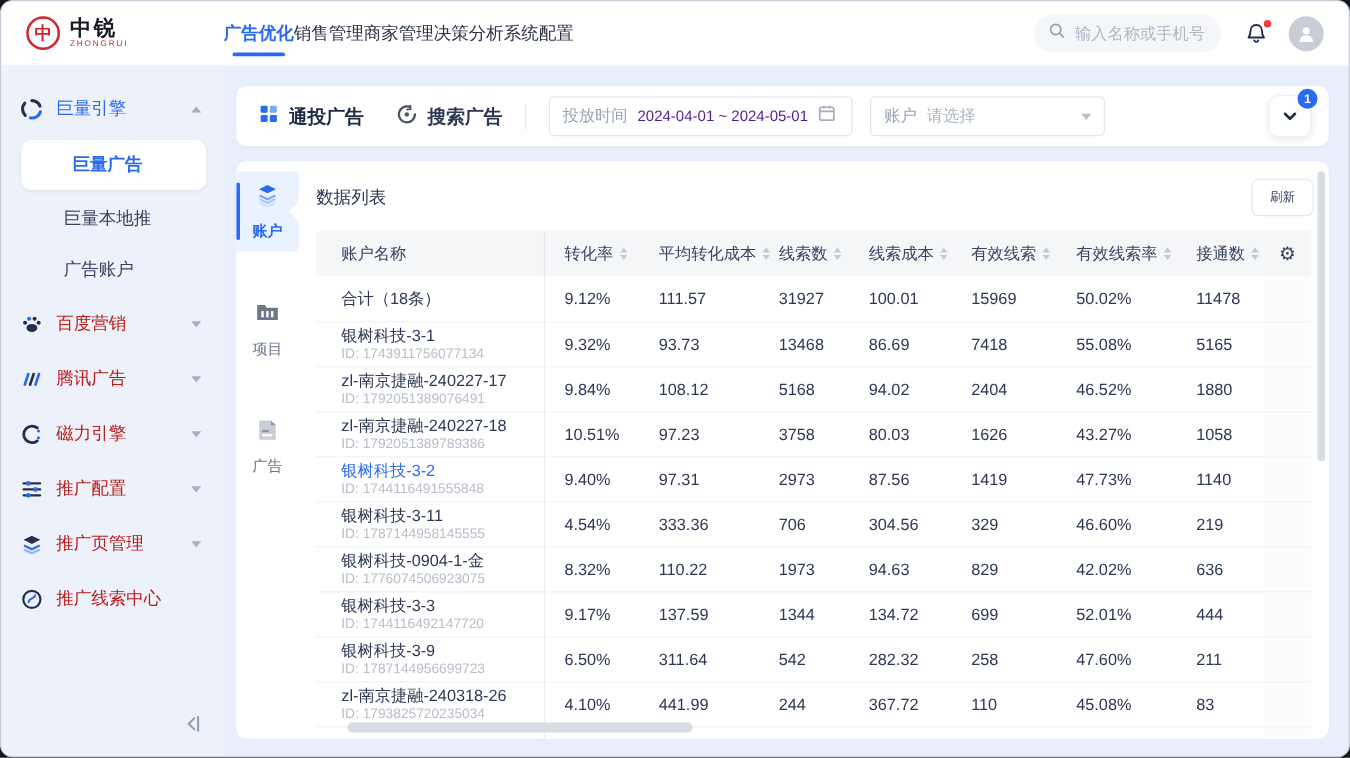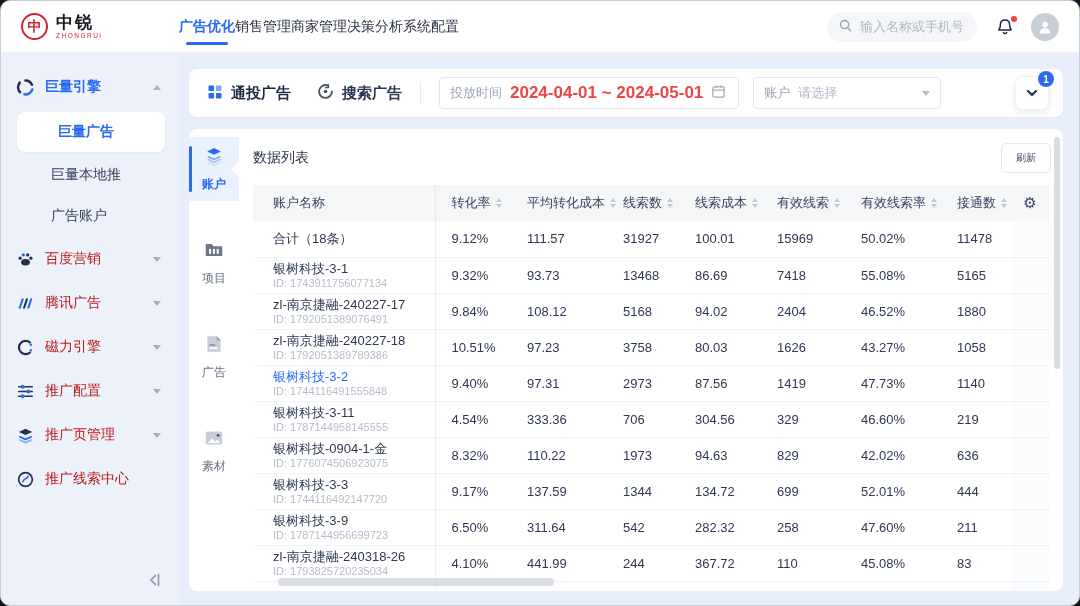--- a/index.html
+++ b/index.html
@@ -23,38 +23,38 @@
   .search-pill input::placeholder{color:#b0b7c5;}
   .bell-wrap{position:relative;margin-right:16px;cursor:pointer;display:grid;place-items:center;}
   .bell-dot{position:absolute;top:-1px;right:-2px;width:6px;height:6px;border-radius:50%;background:#f23c3c;}
   .avatar{width:28px;height:28px;border-radius:50%;background:#c9cdd6;display:grid;place-items:center;cursor:pointer;}
 
   
   .sidebar{position:absolute;top:52px;left:0;bottom:0;width:178px;background:#edf1fa;padding:12px 0 10px 0;}
   .sgroup{height:44px;display:flex;align-items:center;gap:10px;padding:0 18px 0 15px;cursor:pointer;}
   .sgroup .sicon{width:19px;height:19px;flex:none;display:grid;place-items:center;}
   .sgroup .slabel{flex:1;font-size:14px;color:#b91c1c;font-weight:400;}
-  .sgroup.active .slabel{color:#2a6af2;font-weight:bold;}
+  .sgroup.active .slabel{color:#2a6af2;font-weight:normal;}
   .caret{width:0;height:0;border-left:4.5px solid transparent;border-right:4.5px solid transparent;}
   .caret.down{border-top:5px solid #a7b0c3;}
   .caret.up{border-bottom:5px solid #a7b0c3;}
   .schild{height:40px;display:flex;align-items:center;padding-left:50px;font-size:14px;color:#38415c;cursor:pointer;margin:1px 0;}
   .schild.active{background:#fff;border-radius:8px;margin:3px 14px 3px 16px;padding-left:41px;color:#2a6af2;font-weight:bold;box-shadow:0 1px 3px rgba(30,60,120,.05);}
   .collapse-btn{position:absolute;right:16px;bottom:12px;cursor:pointer;}
 
   
   .content{position:absolute;left:178px;top:52px;right:0;bottom:0;padding:16px 16px 0 10px;}
   .filter-card{height:48px;background:#fff;border-radius:8px;display:flex;align-items:center;padding:0 14px 0 18px;box-shadow:0 1px 2px rgba(20,40,90,.04);}
   .ftab{display:flex;align-items:center;gap:8px;font-size:15px;cursor:pointer;white-space:nowrap;}
   .ftab.active{color:#1f2a47;font-weight:bold;}
   .ftab.plain{color:#2c3552;font-weight:600;margin-left:26px;}
   .vdiv{width:1px;height:22px;background:#e9ebf1;margin:0 18px;}
   .fbox{height:32px;border:1px solid #e4e7ee;border-radius:4px;display:flex;align-items:center;gap:8px;padding:0 10px;background:#fff;cursor:pointer;}
   .fbox .flabel{font-size:13px;color:#9aa3b5;white-space:nowrap;}
-  .fbox .fvalue{font-size:17px;color:#ef4444;font-weight:700;white-space:nowrap;}
+  .fbox .fvalue{font-size:12px;color:#4c1d95;font-weight:400;white-space:nowrap;}
   .fbox .fplaceholder{font-size:13px;color:#b0b7c5;white-space:nowrap;}
   .fbox.date{margin-right:14px;padding-right:12px;}
   .fbox.select{width:188px;justify-content:flex-start;position:relative;padding-right:26px;}
   .fbox.select .caret.down{position:absolute;right:10px;border-top-color:#b6bdcb;}
   .fspacer{flex:1;}
   .expand-btn{width:34px;height:34px;border:1px solid #eef0f5;border-radius:8px;background:#fff;display:grid;place-items:center;position:relative;cursor:pointer;box-shadow:0 2px 6px rgba(30,60,120,.10);}
   .badge{position:absolute;top:-6px;right:-6px;width:16px;height:16px;border-radius:50%;background:#2a6af2;color:#fff;font-size:10px;display:grid;place-items:center;font-weight:bold;}
 
   
   .data-card{margin-top:12px;height:462px;background:#fff;border-radius:8px;position:relative;overflow:hidden;display:flex;}
@@ -311,30 +311,20 @@
           <span>
             <svg width="22" height="22" viewBox="0 0 20 20">
                 <path d="M4 3h8.5L16 6.5V17H4z" fill="#c9cdd7"></path>
                 <path d="M12.5 3L16 6.5h-3.5z" fill="#8f97a8"></path>
                 <rect x="6" y="10" width="5" height="1.6" fill="#8f97a8"></rect>
                 <rect x="6" y="13" width="7.5" height="1.6" fill="#fff"></rect>
               </svg>
           </span>
           <span class="tlabel">广告</span>
         </div>
-        <div class="strip-tab">
-          <span>
-            <svg width="22" height="22" viewBox="0 0 20 20">
-                <rect x="2.5" y="4" width="15" height="12" rx="1.5" fill="#c9cdd7"></rect>
-                <path d="M4.5 14.5l3.6-4.2 3 3 2-2 2.4 3.2z" fill="#fff"></path>
-                <circle cx="13.8" cy="7.6" r="1.3" fill="#474f63"></circle>
-              </svg>
-          </span>
-          <span class="tlabel">素材</span>
-        </div>
       </div>
 
       <div class="table-region">
         <div class="card-head">
           <span class="card-title">数据列表</span>
           <button class="refresh-btn">刷新</button>
         </div>
 
         <table class="data">
           <colgroup>

